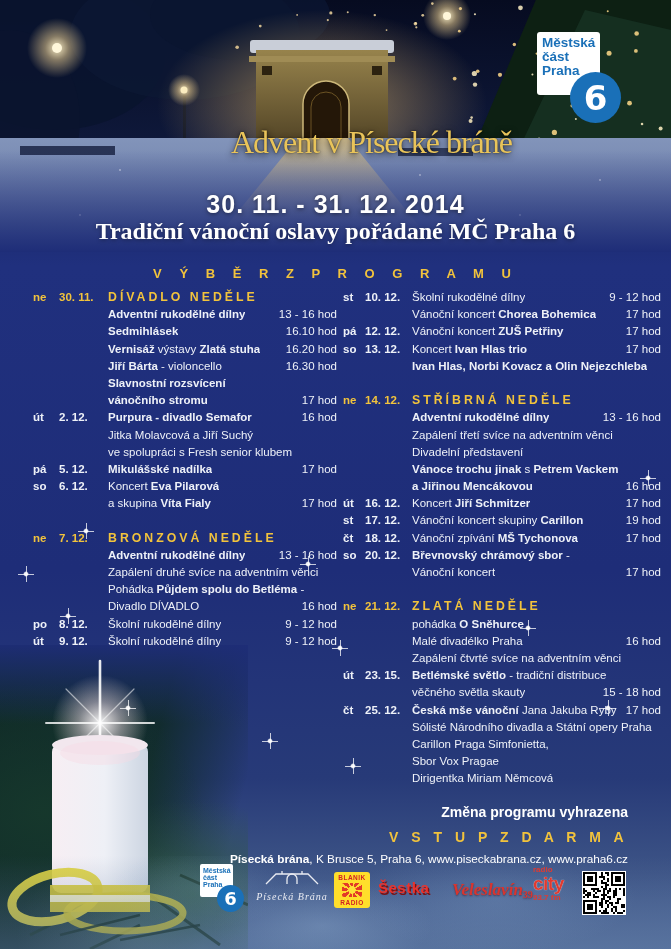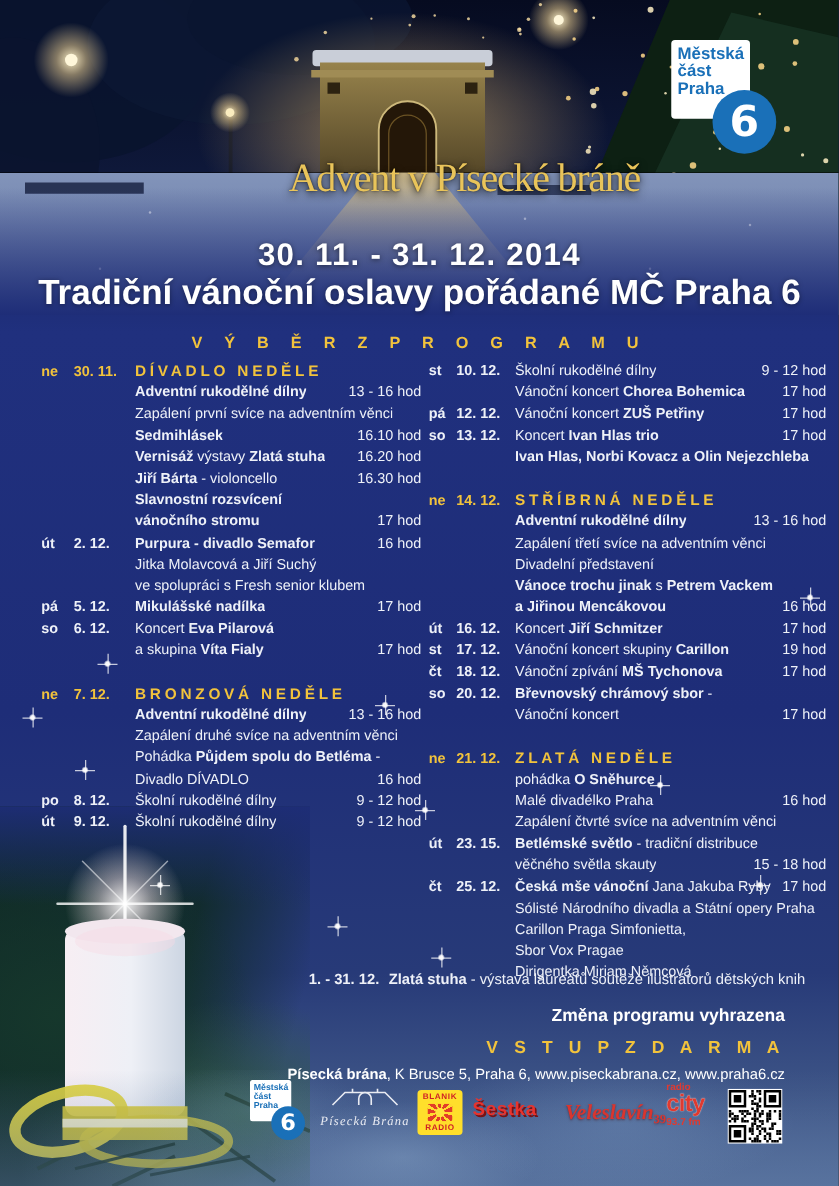--- a/index.html
+++ b/index.html
@@ -8,21 +8,21 @@
     font-family:"Liberation Sans",sans-serif;}
   
   .photo{position:absolute;left:0;top:0;z-index:0;}
   
   .title{position:absolute;left:0;top:124px;width:100%;text-align:center;z-index:3;
     font-family:"Liberation Serif",serif;font-weight:normal;font-size:32px;color:#e9c45a;
     text-shadow:0 2px 7px rgba(0,0,0,.85),0 0 2px rgba(0,0,0,.6);letter-spacing:-1px;white-space:nowrap;margin-left:36px;}
   .daterange{position:absolute;left:0;top:190px;width:100%;text-align:center;z-index:3;
     font-weight:bold;font-size:25px;color:#ffffff;letter-spacing:1px;text-shadow:0 1px 4px rgba(0,0,0,.5);}
   .subtitle{position:absolute;left:0;top:218px;width:100%;text-align:center;z-index:3;
-    font-family:Liberation Sans, sans-serif;font-weight:bold;font-size:28px;color:#ffffff;
+    font-family:Liberation Serif, serif;font-weight:bold;font-size:24px;color:#ffffff;
     text-shadow:0 1px 4px rgba(0,0,0,.4);white-space:nowrap;}
   .progheading{position:absolute;left:0;top:266px;width:100%;text-align:center;z-index:3;
     font-weight:bold;font-size:13px;color:#f2c33c;letter-spacing:7px;}
   
   .col{position:absolute;top:289px;z-index:3;color:#eef1f8;font-size:11.5px;line-height:17.2px;}
   .col-left{left:33px;width:304px;}
   .col-right{left:343px;width:318px;}
   .prow{display:flex;height:17.2px;align-items:baseline;white-space:nowrap;}
   .prow.gap{height:17.2px;}
   .day{font-weight:bold;flex:0 0 auto;}
@@ -263,25 +263,20 @@
       </div>
       <div class="prow">
         <span class="day"></span>
         <span class="date"></span>
         <span class="txt"><span class="b">Adventní rukodělné dílny</span></span>
         <span class="time">13 - 16 hod</span>
       </div>
       <div class="prow">
         <span class="day"></span>
         <span class="date"></span>
-        <span class="txt"><span>Zapálení první svíce na adventním věnci</span></span>
-      </div>
-      <div class="prow">
-        <span class="day"></span>
-        <span class="date"></span>
         <span class="txt"><span class="b">Sedmihlásek</span></span>
         <span class="time">16.10 hod</span>
       </div>
       <div class="prow">
         <span class="day"></span>
         <span class="date"></span>
         <span class="txt"><span class="b">Vernisáž</span><span> výstavy </span><span class="b">Zlatá stuha</span></span>
         <span class="time">16.20 hod</span>
       </div>
       <div class="prow">
@@ -564,24 +559,20 @@
       <rect x="50" y="250" width="100" height="7" fill="#f4f2dd" opacity=".85"></rect>
       <g stroke="#0f2a1c" stroke-width="2.5" opacity=".85">
         <line x1="60" y1="290" x2="140" y2="270"></line>
           <line x1="120" y1="295" x2="200" y2="280"></line>
       </g>
     </svg>
   </div>
 
   <div class="strip"></div>
 
-  <div class="exhib">
-    <span class="edate">1. - 31. 12.</span>
-    <span id="exhibSeg"><span class="b">Zlatá stuha</span><span> - výstava laureátů soutěže ilustrátorů dětských knih</span></span>
-  </div>
   <div class="note">Změna programu vyhrazena</div>
   <div class="free">V S T U P   Z D A R M A</div>
   <div class="addr" id="addrSeg"><span class="b">Písecká brána</span><span>, K Brusce 5, Praha 6, www.piseckabrana.cz, www.praha6.cz</span></div>
 
   <div class="p6 p6-small">
     <div class="p6-box">
       <div>Městská</div>
       <div>část</div>
       <div>Praha</div>
     </div>

